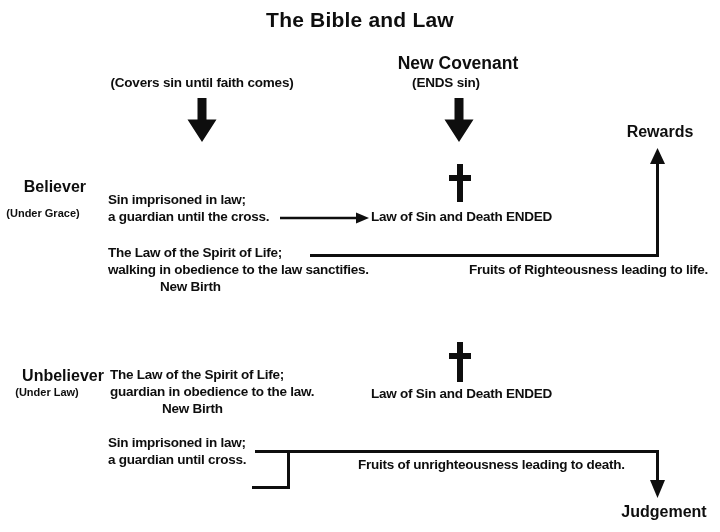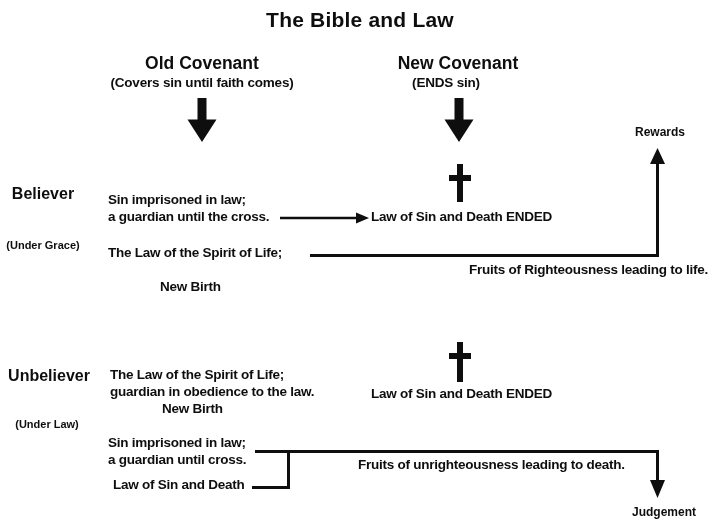--- a/index.html
+++ b/index.html
@@ -8,23 +8,23 @@
     position: relative; width: 720px; height: 532px;
     background: #ffffff; color: var(--ink, #0e0e0e); overflow: hidden;
   }
   .abs { position: absolute; }
   .ctr { text-align: center; }
   .b { font-weight: bold; }
   .title { font-size: 21px; line-height: 24px; letter-spacing: 0.2px; }
   .h2 { font-size: 17.5px; line-height: 20px; }
   .note { font-size: 13.5px; line-height: 16px; letter-spacing: -0.2px; }
   .rowlabel { font-size: 16px; line-height: 17px; }
-  .rowsub { font-size: 11px; line-height: 13px; margin-top: 32px; }
+  .rowsub { font-size: 11px; line-height: 13px; }
   .body { font-size: 13.5px; line-height: 17px; letter-spacing: -0.25px; white-space: nowrap; }
-  .outcome { font-size: 12px; line-height: 18px; }
+  .outcome { font-size: 16px; line-height: 18px; }
   #lines { position: absolute; top: 0; left: 0; pointer-events: none; }
   #lines .ink { fill: var(--ink, #0e0e0e); }
   #lines .stroke { stroke: var(--ink, #0e0e0e); fill: none; }
 </style>
 </head>
 <body style="background: rgb(255, 255, 255);">
 
 <div id="diagram">
 
   <svg id="lines" width="720" height="532" viewBox="0 0 720 532">
@@ -56,58 +56,57 @@
     <path class="stroke" d="M252,487.5 H288.5 V451" stroke-width="3"></path>
 
     <g>
       <path class="stroke" d="M255,451.5 H657.5 V481" stroke-width="3"></path>
       <polygon class="ink" points="650,480 665,480 657.5,498"></polygon>
     </g>
   </svg>
 
   <div class="abs ctr b title" style="top:8px; left:0; width:720px;">The Bible and Law</div>
 
-  <div class="abs ctr b h2" style="top:53px; left:97px; width:210px;">Old Covenant</div>
   <div class="abs ctr b h2" style="top:53px; left:352px; width:212px;">New Covenant</div>
   <div class="abs ctr b note" style="top:75px; left:77px; width:250px;">(Covers sin until faith comes)</div>
   <div class="abs ctr b note" style="top:75px; left:340px; width:212px;">(ENDS sin)</div>
 
   <div class="abs ctr b outcome" style="top:123px; left:599px; width:122px;">Rewards</div>
 
-  <div class="abs ctr b rowlabel" style="top:185px; left:0; width:86px;">Believer</div>
+  <div class="abs ctr b rowlabel" style="top:178px; left:0; width:86px;text-align:right;">Believer</div>
   <div class="abs ctr b rowsub" style="top:207px; left:0; width:86px;">(Under Grace)</div>
 
   <div class="abs b body" style="top:191px; left:108px;">
     <div>Sin imprisoned in law;</div>
     <div>a guardian until the cross.</div>
   </div>
 
   <div class="abs b body" style="top:208px; left:371px;">Law of Sin and Death ENDED</div>
 
   <div class="abs b body" style="top:244px; left:108px;">
     <div>The Law of the Spirit of Life;</div>
+    <div>walking in obedience to the law sanctifies.</div>
   </div>
   <div class="abs b body" style="top:278px; left:160px;">New Birth</div>
 
   <div class="abs b body" style="top:261px; left:433px;padding-left:36px;">Fruits of Righteousness leading to life.</div>
 
-  <div class="abs ctr b rowlabel" style="top:367px; left:2px; width:94px;">Unbeliever</div>
+  <div class="abs ctr b rowlabel" style="top:367px; left:16px; width:94px;">Unbeliever</div>
   <div class="abs ctr b rowsub" style="top:386px; left:0; width:94px;">(Under Law)</div>
 
   <div class="abs b body" style="top:366px; left:110px;">
     <div>The Law of the Spirit of Life;</div>
     <div>guardian in obedience to the law.</div>
   </div>
   <div class="abs b body" style="top:400px; left:162px;">New Birth</div>
 
   <div class="abs b body" style="top:385px; left:371px;">Law of Sin and Death ENDED</div>
 
   <div class="abs b body" style="top:434px; left:108px;">
     <div>Sin imprisoned in law;</div>
     <div>a guardian until cross.</div>
   </div>
-  <div class="abs b body" style="top:476px; left:113px;">Law of Sin and Death</div>
 
   <div class="abs b body" style="top:456px; left:358px;">Fruits of unrighteousness leading to death.</div>
 
   <div class="abs ctr b outcome" style="top:503px; left:603px; width:122px;">Judgement</div>
 
 </div>
 
 </body></html>

